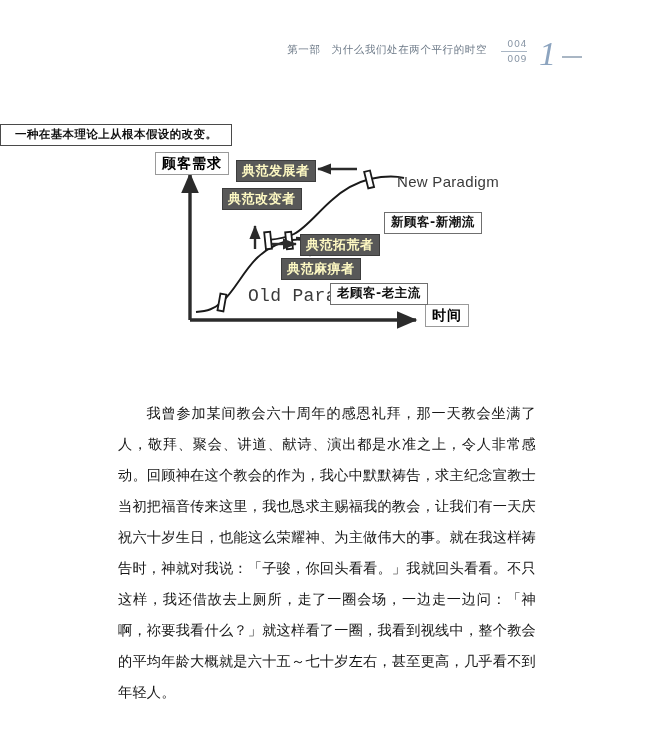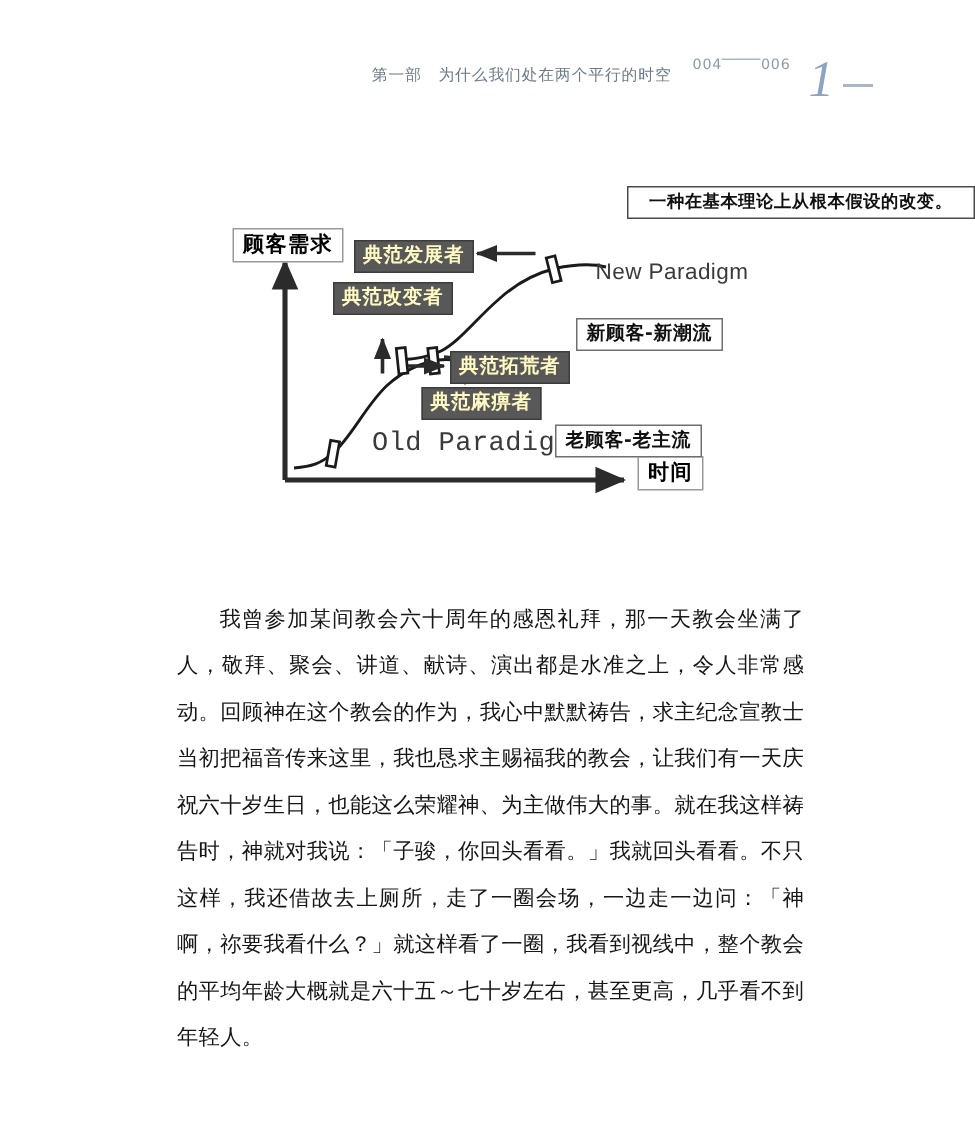--- a/index.html
+++ b/index.html
@@ -32,22 +32,22 @@
   .head-title {
     font-family: "DejaVu Sans", sans-serif;
     font-size: 10.5px;
     color: #6d7a88;
     letter-spacing: 0.6px;
     white-space: nowrap;
     padding-top: 5px;
   }
   .folio {
     display: flex;
-    flex-direction: row;
-    align-items: flex-start;
+    flex-direction: column;
+    align-items: flex-end;
     margin-left: 14px;
     line-height: 1;
   }
   .folio-num {
     font-family: "DejaVu Sans", sans-serif;
     font-size: 9.5px;
     color: #8c99a8;
     letter-spacing: 0.5px;
     padding: 1px 0;
   }
@@ -88,21 +88,21 @@
     font-size: 21px;
     color: #111;
     letter-spacing: 0px;
     white-space: nowrap;
   }
   .fig-title .cn {
     letter-spacing: 4px;
   }
   .fig-subtitle-wrap {
     display: flex;
-    justify-content: flex-end;
+    justify-content: flex-start;
     margin-top: 6px;
   }
   .fig-subtitle {
     border: 1.5px solid #4a4a4a;
     padding: 2px 14px 3px 14px;
     font-family: "DejaVu Sans", sans-serif;
     font-weight: bold;
     font-size: 11.5px;
     color: #111;
     letter-spacing: 0.4px;
@@ -190,21 +190,21 @@
   }
 </style>
 </head>
 <body>
 
 <div class="running-head">
   <div class="head-title">第一部　为什么我们处在两个平行的时空</div>
   <div class="folio">
     <span class="folio-num">004</span>
     <span class="folio-rule"></span>
-    <span class="folio-num">006</span>
+    <span class="folio-num">009</span>
   </div>
   <div class="chapter-num">1</div>
   <div class="head-dash"></div>
 </div>
 
 <div class="figure-block">
 
 
   <div class="fig-subtitle-wrap">
     <div class="fig-subtitle">一种在基本理论上从根本假设的改变。</div>
@@ -255,21 +255,21 @@
     <div class="lbl lbl-dark" style="left:222px; top:36px;">典范改变者</div>
 
     <div class="lbl lbl-dark" style="left:300px; top:82px;">典范拓荒者</div>
 
     <div class="lbl lbl-dark" style="left:281px; top:106px;">典范麻痹者</div>
 
     <div class="lbl lbl-plain" style="left:397px; top:22px;">New Paradigm</div>
     <div class="lbl lbl-light" style="left:384px; top:43px;margin-top:17px;">新顾客-新潮流</div>
 
     <div class="lbl lbl-plain-sm" style="left:248px; top:135px;">Old Paradigm</div>
-    <div class="lbl lbl-light" style="left:330px; top:131px;margin-left:40px;">老顾客-老主流</div>
+    <div class="lbl lbl-light" style="left:330px; top:131px;">老顾客-老主流</div>
 
   </div>
 
 </div>
 
 <div class="body-text">
   <p>我曾参加某间教会六十周年的感恩礼拜，那一天教会坐满了人，敬拜、聚会、讲道、献诗、演出都是水准之上，令人非常感动。回顾神在这个教会的作为，我心中默默祷告，求主纪念宣教士当初把福音传来这里，我也恳求主赐福我的教会，让我们有一天庆祝六十岁生日，也能这么荣耀神、为主做伟大的事。就在我这样祷告时，神就对我说：「子骏，你回头看看。」我就回头看看。不只这样，我还借故去上厕所，走了一圈会场，一边走一边问：「神啊，祢要我看什么？」就这样看了一圈，我看到视线中，整个教会的平均年龄大概就是六十五～七十岁左右，甚至更高，几乎看不到年轻人。</p>
 </div>
 
 </body></html>

